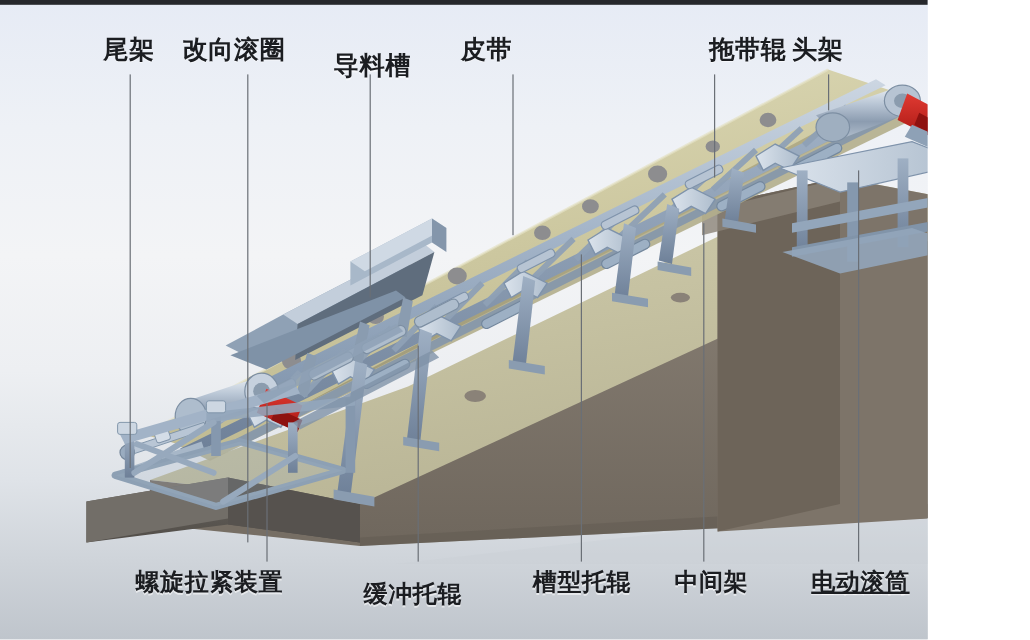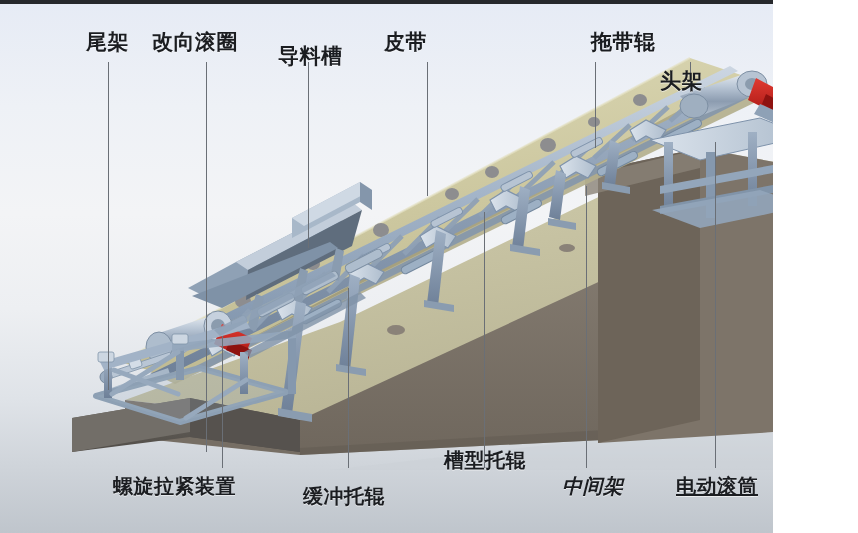--- a/index.html
+++ b/index.html
@@ -341,21 +341,21 @@
       <div class="leader" style="left: 586px; top: 186px; height: 282px;"></div>
       <div class="leader" style="left: 715px; top: 142px; height: 326px;"></div>
     </div>
 
   <div id="labels">
       <div class="lbl" style="left: 86px; top: 30px;">尾架</div>
       <div class="lbl" style="left: 152px; top: 30px; text-align: center;">改向滚圈</div>
       <div class="lbl" style="left: 278px; top: 44px;">导料槽</div>
       <div class="lbl" style="left: 384px; top: 30px;">皮带</div>
       <div class="lbl" style="left: 552px; top: 30px; margin-left: 39px;">拖带辊</div>
-      <div class="lbl" style="left: 660px; top: 30px; margin-top: 39px;">头架</div>
+      <div class="lbl" style="left: 660px; top: 30px;">头架</div>
       <div class="lbl bot" style="left: 113px; top: 474px;">螺旋拉紧装置</div>
       <div class="lbl bot" style="left: 303px; top: 484px;">缓冲托辊</div>
-      <div class="lbl bot" style="left: 444px; top: 448px;">槽型托辊</div>
-      <div class="lbl bot" style="left: 562px; top: 474px; font-style: italic;">中间架</div>
+      <div class="lbl bot" style="left: 444px; top: 474px;">槽型托辊</div>
+      <div class="lbl bot" style="left: 562px; top: 474px;">中间架</div>
       <div class="lbl bot" style="left: 676px; top: 474px; text-decoration: underline;">电动滚筒</div>
     </div>
 
 </div>
 
 </body></html>

